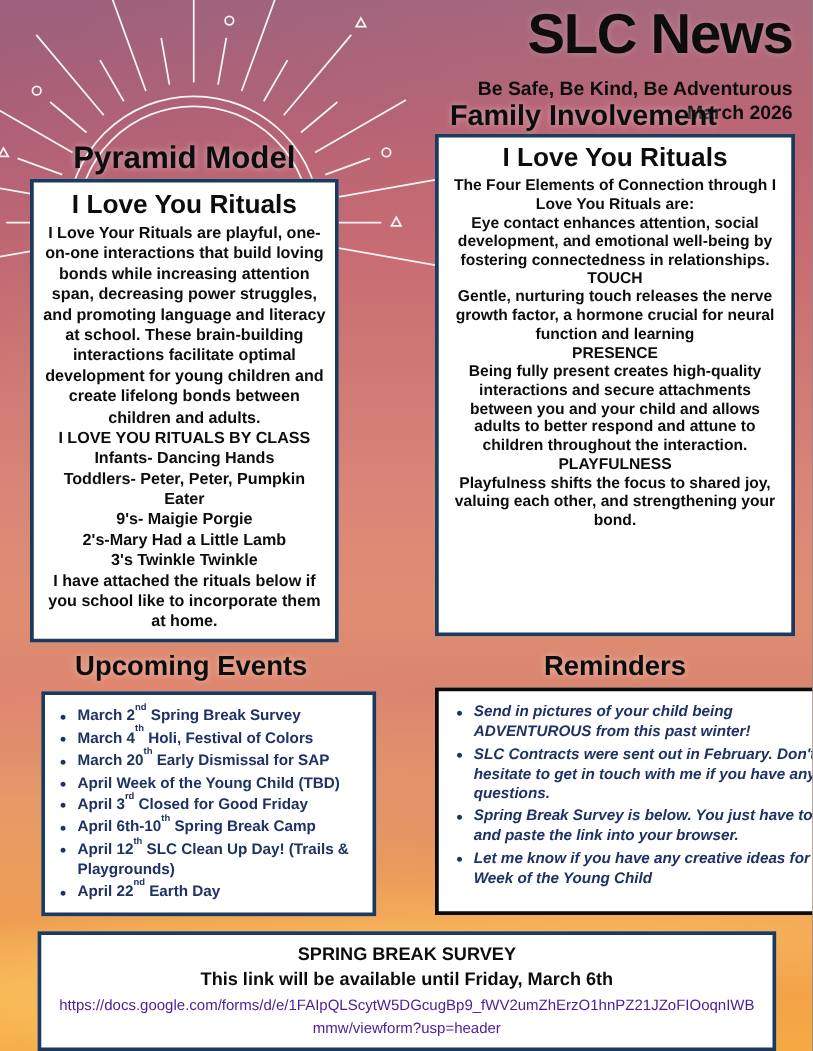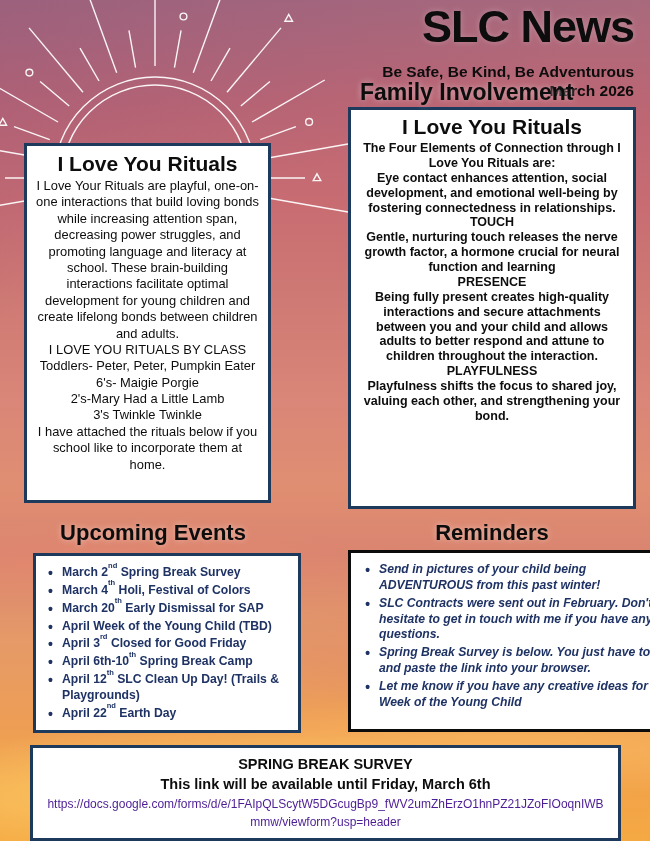--- a/index.html
+++ b/index.html
@@ -29,21 +29,21 @@
   .h-pyramid{left:24px; top:112px; width:247px; text-align:center; font-size:25px;}
   .h-events{left:33px; top:520px; width:240px; text-align:center; font-size:22px;}
   .h-reminders{left:348px; top:520px; width:288px; text-align:center; font-size:22px;}
   
   .box{background:#fff; box-sizing:border-box; z-index:2; color:var(--text-black);}
   .navy-border{border:3px solid var(--border-navy);}
   .black-border{border:3px solid var(--border-black);}
   .box-left{left:24px; top:143px; width:247px; min-height:360px; padding:5px 7px;}
   .box-right{left:348px; top:107px; width:288px; min-height:402px; padding:4px 7px;}
   .box-title{text-align:center; font-size:21px; font-weight:700; margin:1px 0 2px 0;}
-  .box-left .block{text-align:center; font-size:12.9px; font-weight:400; line-height:1.27;}
+  .box-left .block{text-align:center; font-size:12.9px; font-weight:700; line-height:1.27;}
   .box-right .block{text-align:center; font-size:12.5px; font-weight:700; line-height:1.19;}
   .box-events{left:33px; top:553px; width:268px; min-height:175px; padding:9px 6px 6px 8px;}
   .box-reminders{left:348px; top:550px; width:346px; min-height:182px; padding:9px 8px 6px 10px;font-style:italic;}
   .bullet{
     position:relative; padding-left:18px; color:var(--bullet-navy);
     font-size:12.2px; font-weight:700; line-height:1.3; margin-bottom:2px; text-align:left;
   }
   .bullet::before{content:"•"; position:absolute; left:4px; top:-1px; font-size:14px;}
   sup{font-size:62%; line-height:0; position:relative; top:-0.45em;}
   .box-survey{left:30px; top:745px; width:591px; min-height:80px; padding:7px 10px; text-align:center;}
@@ -118,30 +118,32 @@
       </svg>
   </div>
 
   <div class="abs hdr">
     <div class="title">SLC News</div>
     <div class="tagline">Be Safe, Be Kind, Be Adventurous</div>
     <div class="issue">March 2026</div>
   </div>
 
   <div class="abs sec-heading h-family">Family Involvement</div>
+  <div class="abs sec-heading h-pyramid">Pyramid Model</div>
   <div class="abs sec-heading h-events">Upcoming Events</div>
   <div class="abs sec-heading h-reminders">Reminders</div>
 
   <div class="abs box navy-border box-left">
     <div class="box-title">I Love You Rituals</div>
     <div>
         <div class="block">I Love Your Rituals are playful, one-on-one interactions that build loving bonds while increasing attention span, decreasing power struggles, and promoting language and literacy at school. These brain-building interactions facilitate optimal development for young children and create lifelong bonds between children and adults.</div>
         <div class="block">I LOVE YOU RITUALS BY CLASS</div>
+        <div class="block">Infants- Dancing Hands</div>
         <div class="block">Toddlers- Peter, Peter, Pumpkin Eater</div>
-        <div class="block">6's- Maigie Porgie</div>
+        <div class="block">9's- Maigie Porgie</div>
         <div class="block">2's-Mary Had a Little Lamb</div>
         <div class="block">3's Twinkle Twinkle</div>
         <div class="block">I have attached the rituals below if you school like to incorporate them at home.</div>
       </div>
   </div>
 
   <div class="abs box navy-border box-right">
     <div class="box-title">I Love You Rituals</div>
     <div>
         <div class="block">The Four Elements of Connection through I Love You Rituals are:</div>

